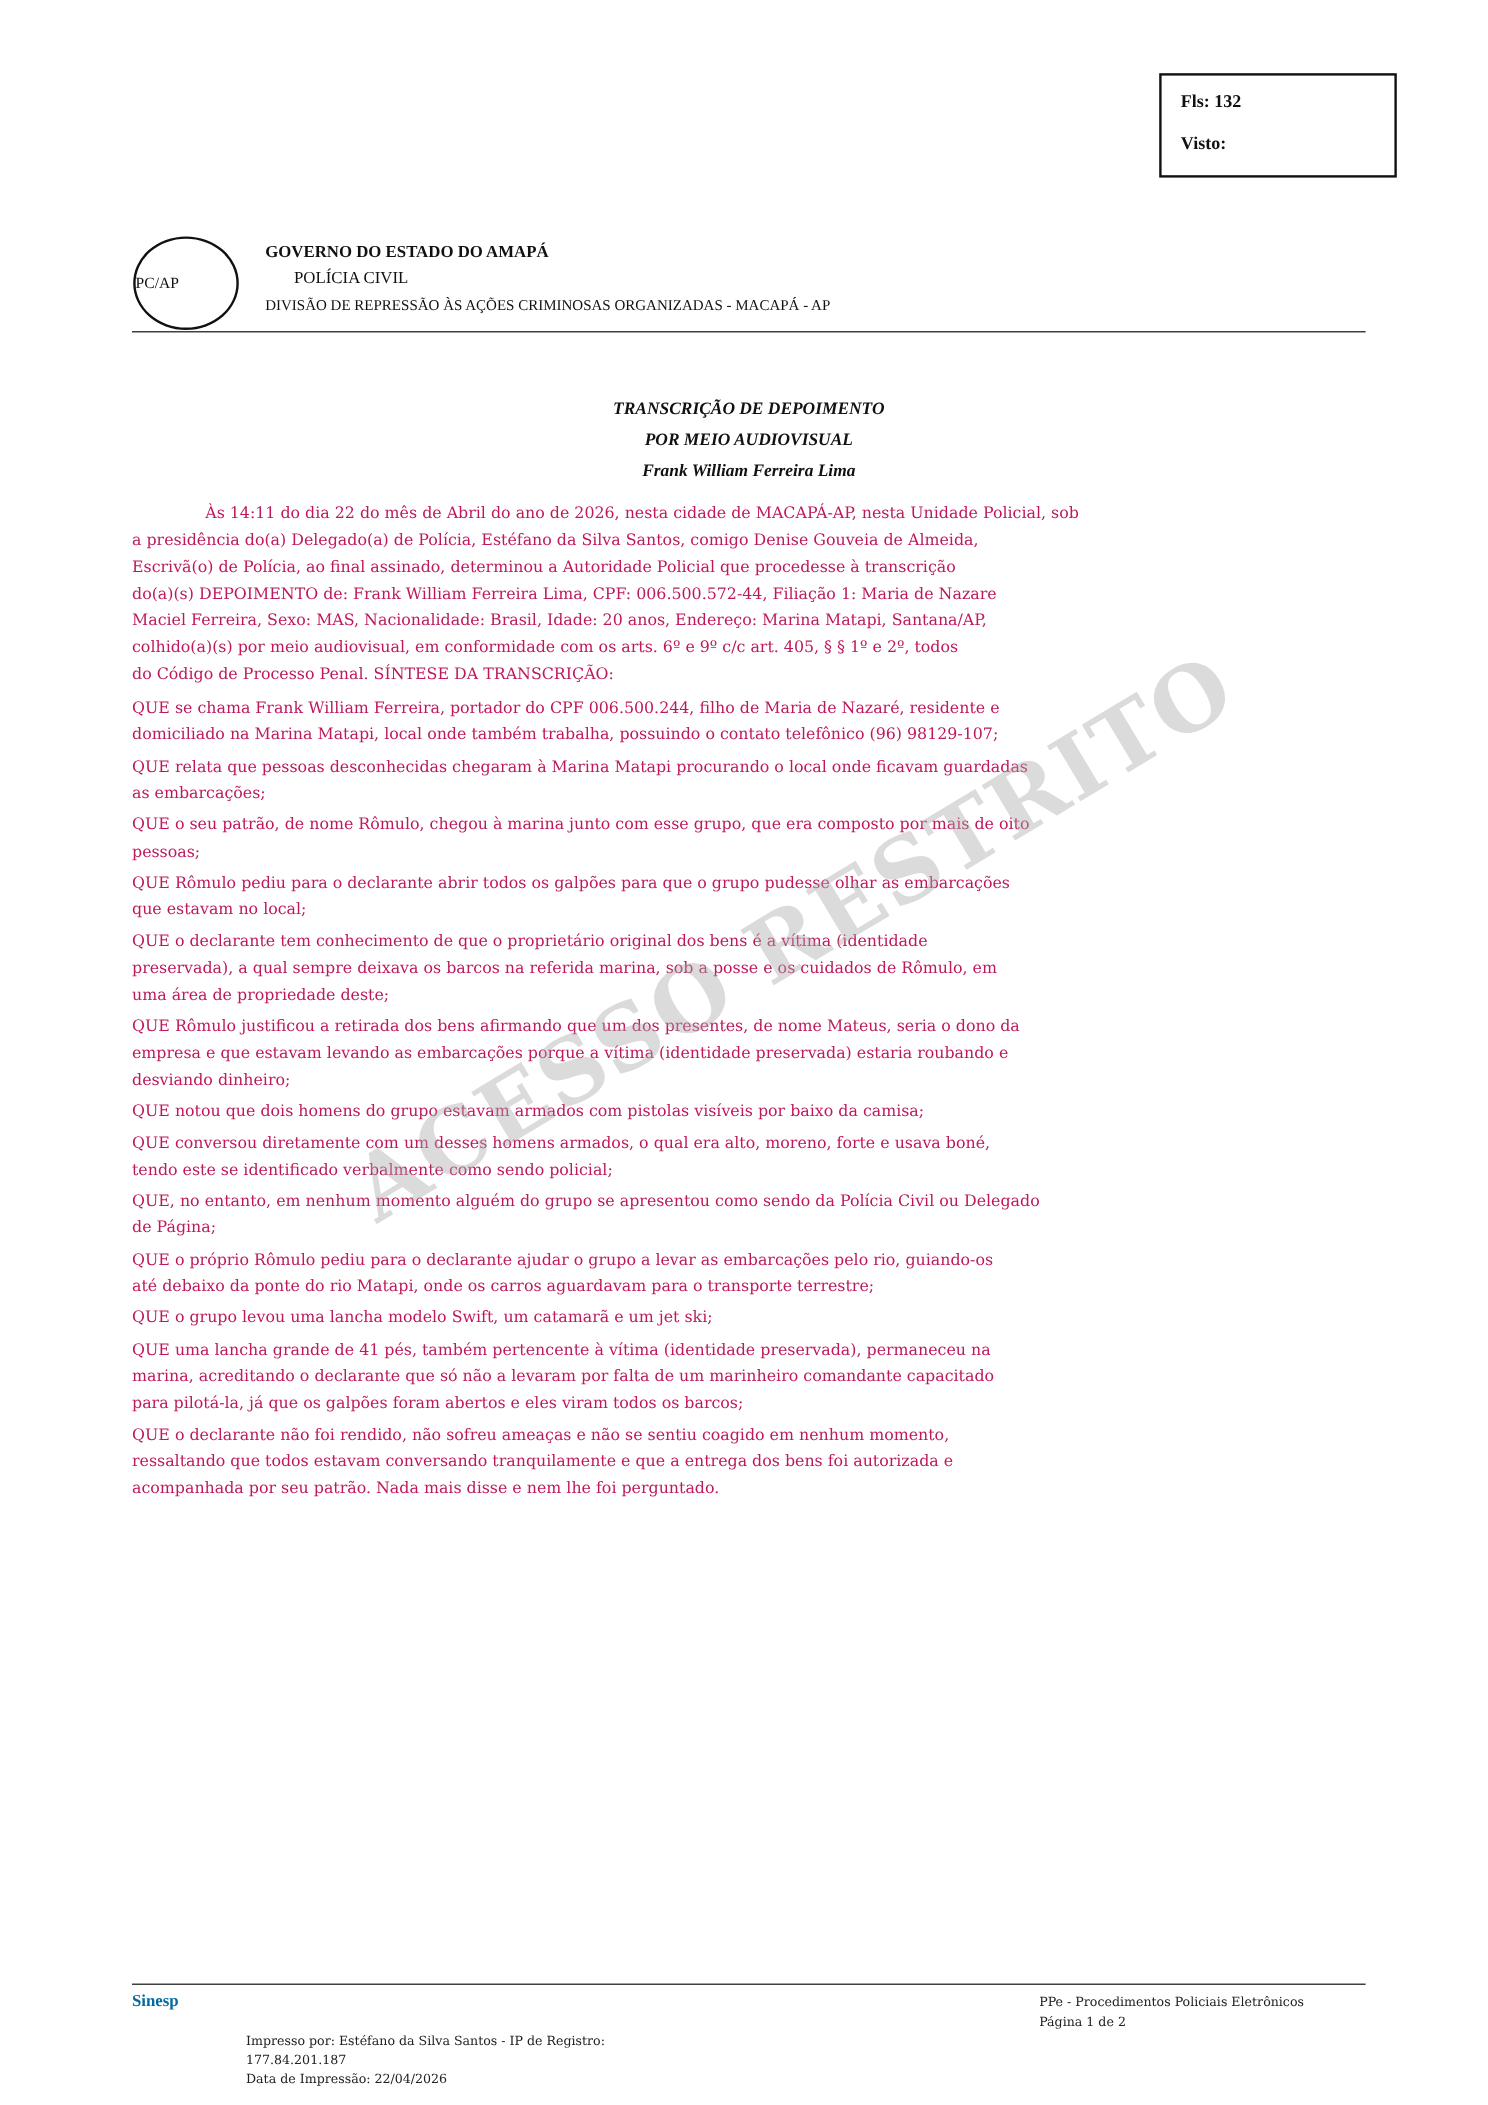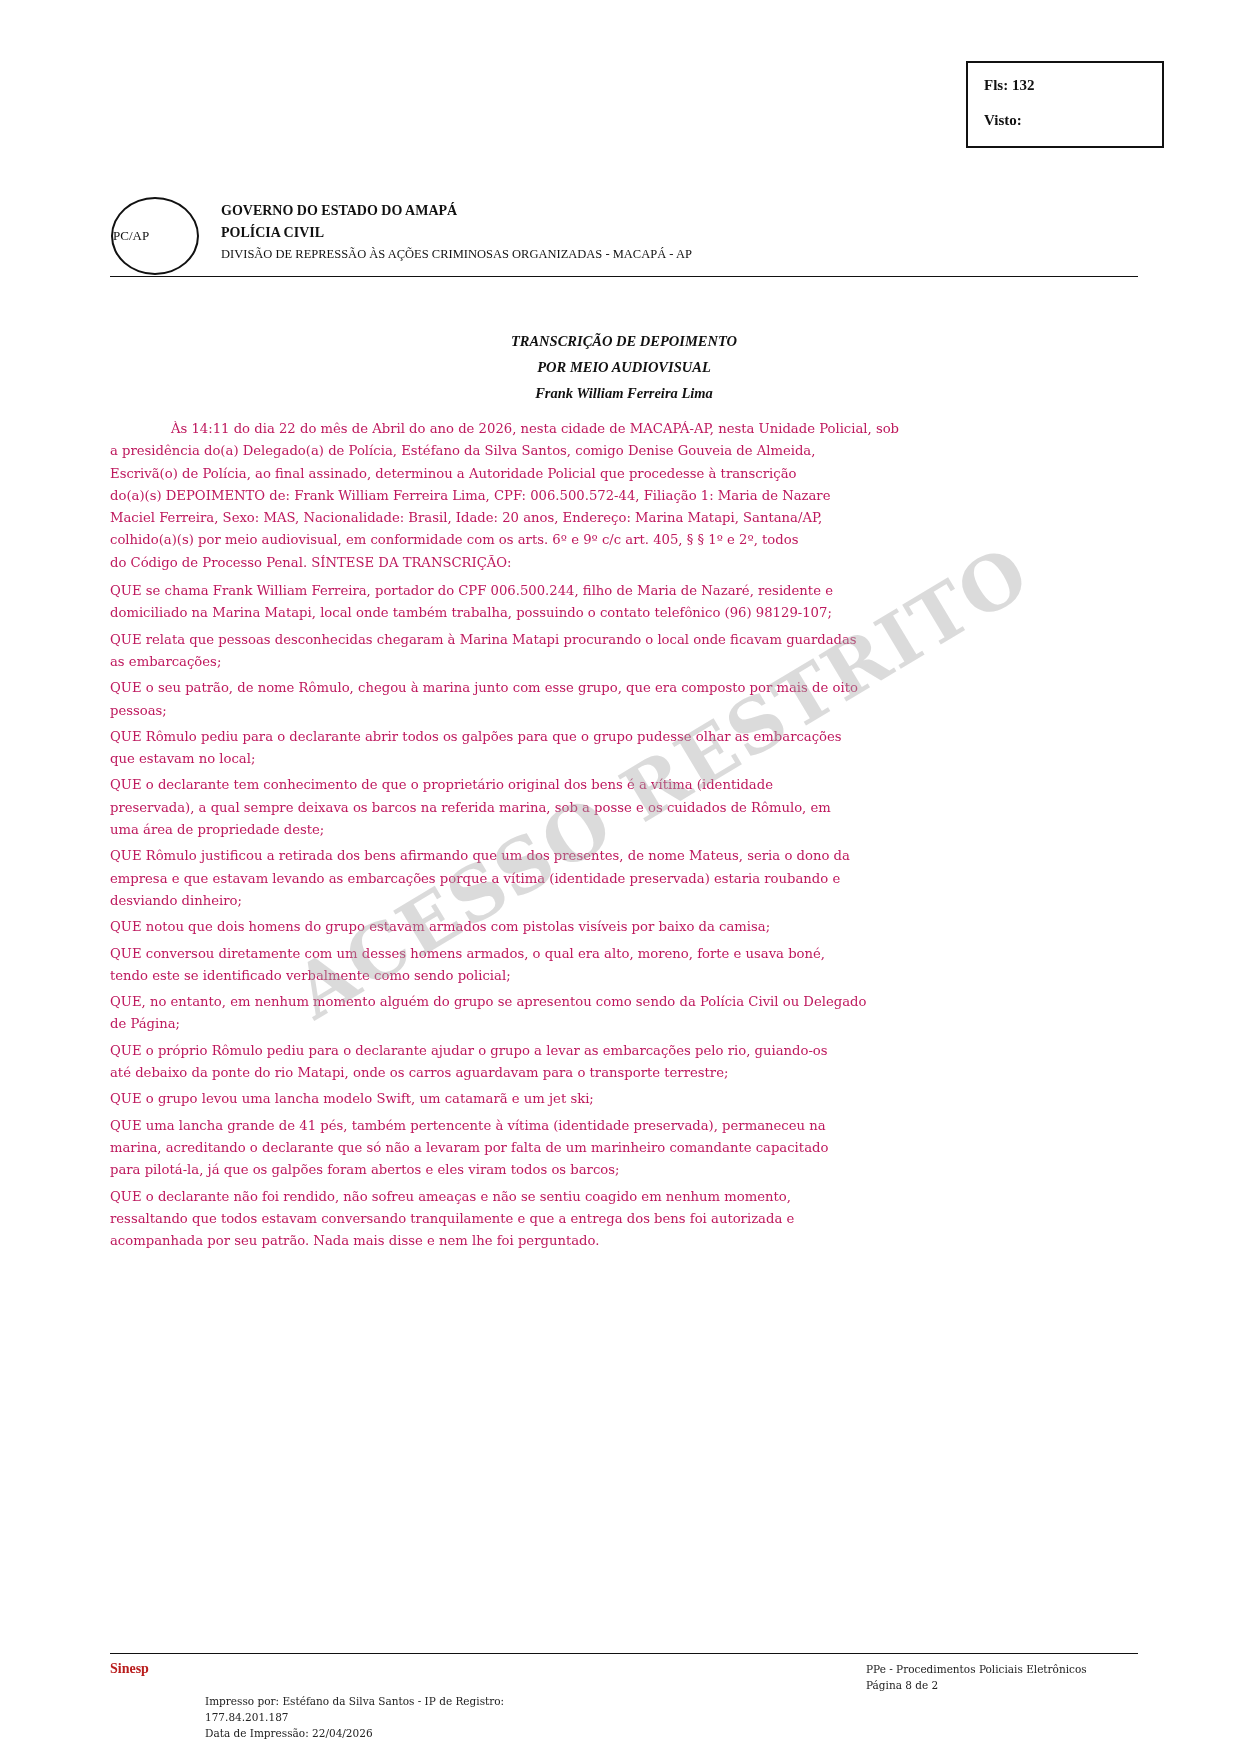--- a/index.html
+++ b/index.html
@@ -15,21 +15,21 @@
     .fls-box .visto { position: absolute; left: 16px; top: 49px; }
 
     .logo-circle {
       position: absolute; left: 111px; top: 197px; width: 88px; height: 78px;
       border: 2px solid #111; border-radius: 50%; box-sizing: border-box;
       display: flex; align-items: center; justify-content: flex-start;
       font-family: "Liberation Serif", serif; font-size: 13px;
     }
     .header-text { position: absolute; left: 221px; top: 200px; font-family: "Liberation Serif", serif; }
     .header-text .gov { font-weight: bold; font-size: 14px; line-height: 22px; }
-    .header-text .pc { font-weight: bold; font-size: 14px; line-height: 22px; }
+    .header-text .pc { font-weight: normal; font-size: 14px; line-height: 22px; margin-left: 24px; }
     .header-text .div { font-size: 12.5px; line-height: 20px; }
     .header-rule { position: absolute; left: 110px; top: 276px; width: 1028px; height: 0; border-top: 1.5px solid #111; }
 
     .title-block {
       position: absolute; left: 400px; top: 328px; width: 448px; text-align: center;
       font-family: "Liberation Serif", serif; font-weight: bold; font-size: 14.5px; line-height: 26px; font-style: italic;
     }
 
     .body-text {
       position: absolute; left: 110px; top: 418px; width: 780px;
@@ -44,21 +44,21 @@
       position: absolute; left: 250px; top: 770px; width: 720px; text-align: center;
       font-family: "DejaVu Serif", serif; font-weight: bold; font-size: 74px; letter-spacing: 2px;
       color: rgba(170,170,170,0.42);
       transform: rotate(-31deg); transform-origin: center center;
       pointer-events: none; white-space: nowrap;
     }
 
     .footer-rule { position: absolute; left: 110px; top: 1653px; width: 1028px; height: 0; border-top: 1.5px solid #111; }
     .footer-brand {
       position: absolute; left: 110px; top: 1661px;
-      font-family: "Liberation Serif", serif; font-weight: bold; font-size: 14px; color: #b91c1c;
+      font-family: "Liberation Serif", serif; font-weight: bold; font-size: 14px; color: #0369a1;
     }
     .footer-left {
       position: absolute; left: 205px; top: 1661px;
       font-family: "DejaVu Serif", serif; font-size: 10.5px; line-height: 16px; color: #222; margin-top: 32px;
     }
     .footer-right {
       position: absolute; left: 866px; top: 1661px;
       font-family: "DejaVu Serif", serif; font-size: 10.5px; line-height: 16px; color: #222;
     }
   </style>
@@ -160,16 +160,16 @@
 
   <div class="footer-rule"></div>
   <div class="footer-brand">Sinesp</div>
   <div class="footer-left">
     <div>Impresso por: Estéfano da Silva Santos - IP de Registro:</div>
     <div>177.84.201.187</div>
     <div>Data de Impressão: 22/04/2026</div>
   </div>
   <div class="footer-right">
     <div>PPe - Procedimentos Policiais Eletrônicos</div>
-    <div>Página 8 de 2</div>
+    <div>Página 1 de 2</div>
   </div>
 
 </div>
 
 </body></html>

